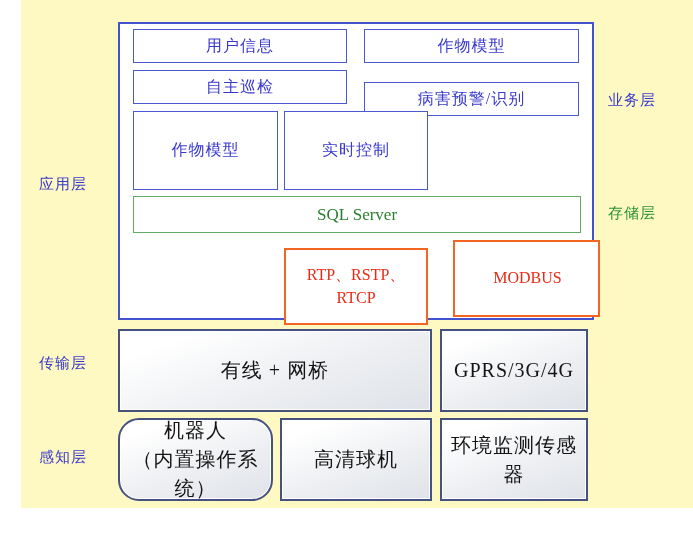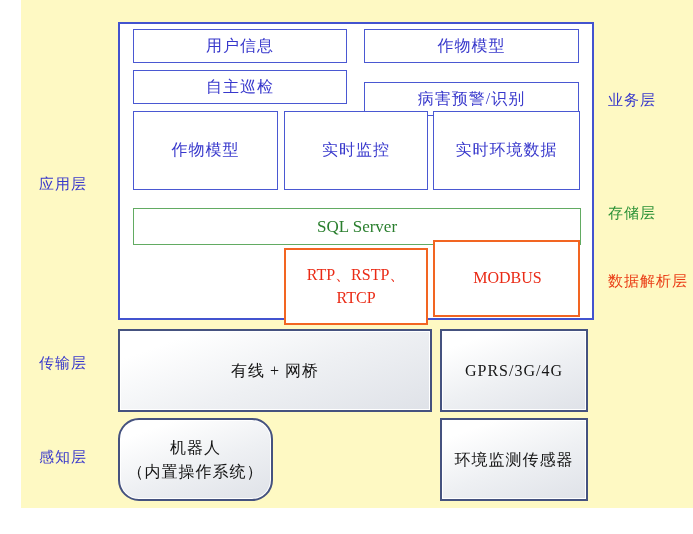--- a/index.html
+++ b/index.html
@@ -53,21 +53,21 @@
   }
 
   
   .grad-box{
     border:2px solid #45527f;
     background:linear-gradient(160deg,#ffffff 15%,#eef0f3 55%,#dfe2e8 100%);
     box-shadow:inset 0 0 0 1px #ffffff;
     color:#151515;
     display:flex;flex-direction:column;align-items:center;justify-content:center;
     text-align:center;
-    font-size:16px;
+    font-size:20px;
     letter-spacing:1px;
     line-height:1.45;
   }
 
   
   .side-label{
     font-size:15px;
     letter-spacing:1px;
     white-space:nowrap;
   }
@@ -82,38 +82,37 @@
 
   <div class="abs outer-frame"></div>
 
   <div class="abs blue-box" style="left:112px;top:29px;width:214px;height:34px;">用户信息</div>
   <div class="abs blue-box" style="left:343px;top:29px;width:215px;height:34px;">作物模型</div>
 
   <div class="abs blue-box" style="left:112px;top:70px;width:214px;height:34px;">自主巡检</div>
   <div class="abs blue-box" style="left:343px;top:82px;width:215px;height:34px;">病害预警/识别</div>
 
   <div class="abs blue-box" style="left:112px;top:111px;width:145px;height:79px;">作物模型</div>
-  <div class="abs blue-box" style="left:263px;top:111px;width:144px;height:79px;">实时监控</div>
-  <div class="abs blue-box" style="left:412px;top:111px;width:147px;height:79px;">实时环境数据</div>
+  <div class="abs blue-box" style="left:263px;top:111px;width:144px;height:79px;">实时控制</div>
 
-  <div class="abs green-box" style="left:112px;top:208px;width:448px;height:37px;">SQL Server</div>
+  <div class="abs green-box" style="left:112px;top:196px;width:448px;height:37px;">SQL Server</div>
 
   <div class="abs red-box" style="left:263px;top:248px;width:144px;height:77px;">RTP、RSTP、RTCP</div>
-  <div class="abs red-box" style="left:412px;top:240px;width:147px;height:77px;padding-left:12px;">MODBUS</div>
+  <div class="abs red-box" style="left:432px;top:240px;width:147px;height:77px;padding-left:12px;">MODBUS</div>
 
   <div class="abs grad-box" style="left:97px;top:329px;width:314px;height:83px;">有线 + 网桥</div>
   <div class="abs grad-box" style="left:419px;top:329px;width:148px;height:83px;">GPRS/3G/4G</div>
 
   <div class="abs grad-box" style="left:97px;top:418px;width:155px;height:83px;border-radius:21px;">
     <span>机器人</span>
     <span>（内置操作系统）</span>
   </div>
+  <div class="abs grad-box" style="left:259px;top:418px;width:152px;height:83px;">高清球机</div>
   <div class="abs grad-box" style="left:419px;top:418px;width:148px;height:83px;">环境监测传感器</div>
 
   <div class="abs side-label lbl-blue" style="left:18px;top:175px;">应用层</div>
   <div class="abs side-label lbl-blue" style="left:18px;top:354px;">传输层</div>
   <div class="abs side-label lbl-blue" style="left:18px;top:448px;">感知层</div>
 
   <div class="abs side-label lbl-blue" style="left:587px;top:91px;">业务层</div>
   <div class="abs side-label lbl-green" style="left:587px;top:204px;">存储层</div>
-  <div class="abs side-label lbl-red" style="left:587px;top:272px;">数据解析层</div>
 
 </div>
 
 </body></html>

